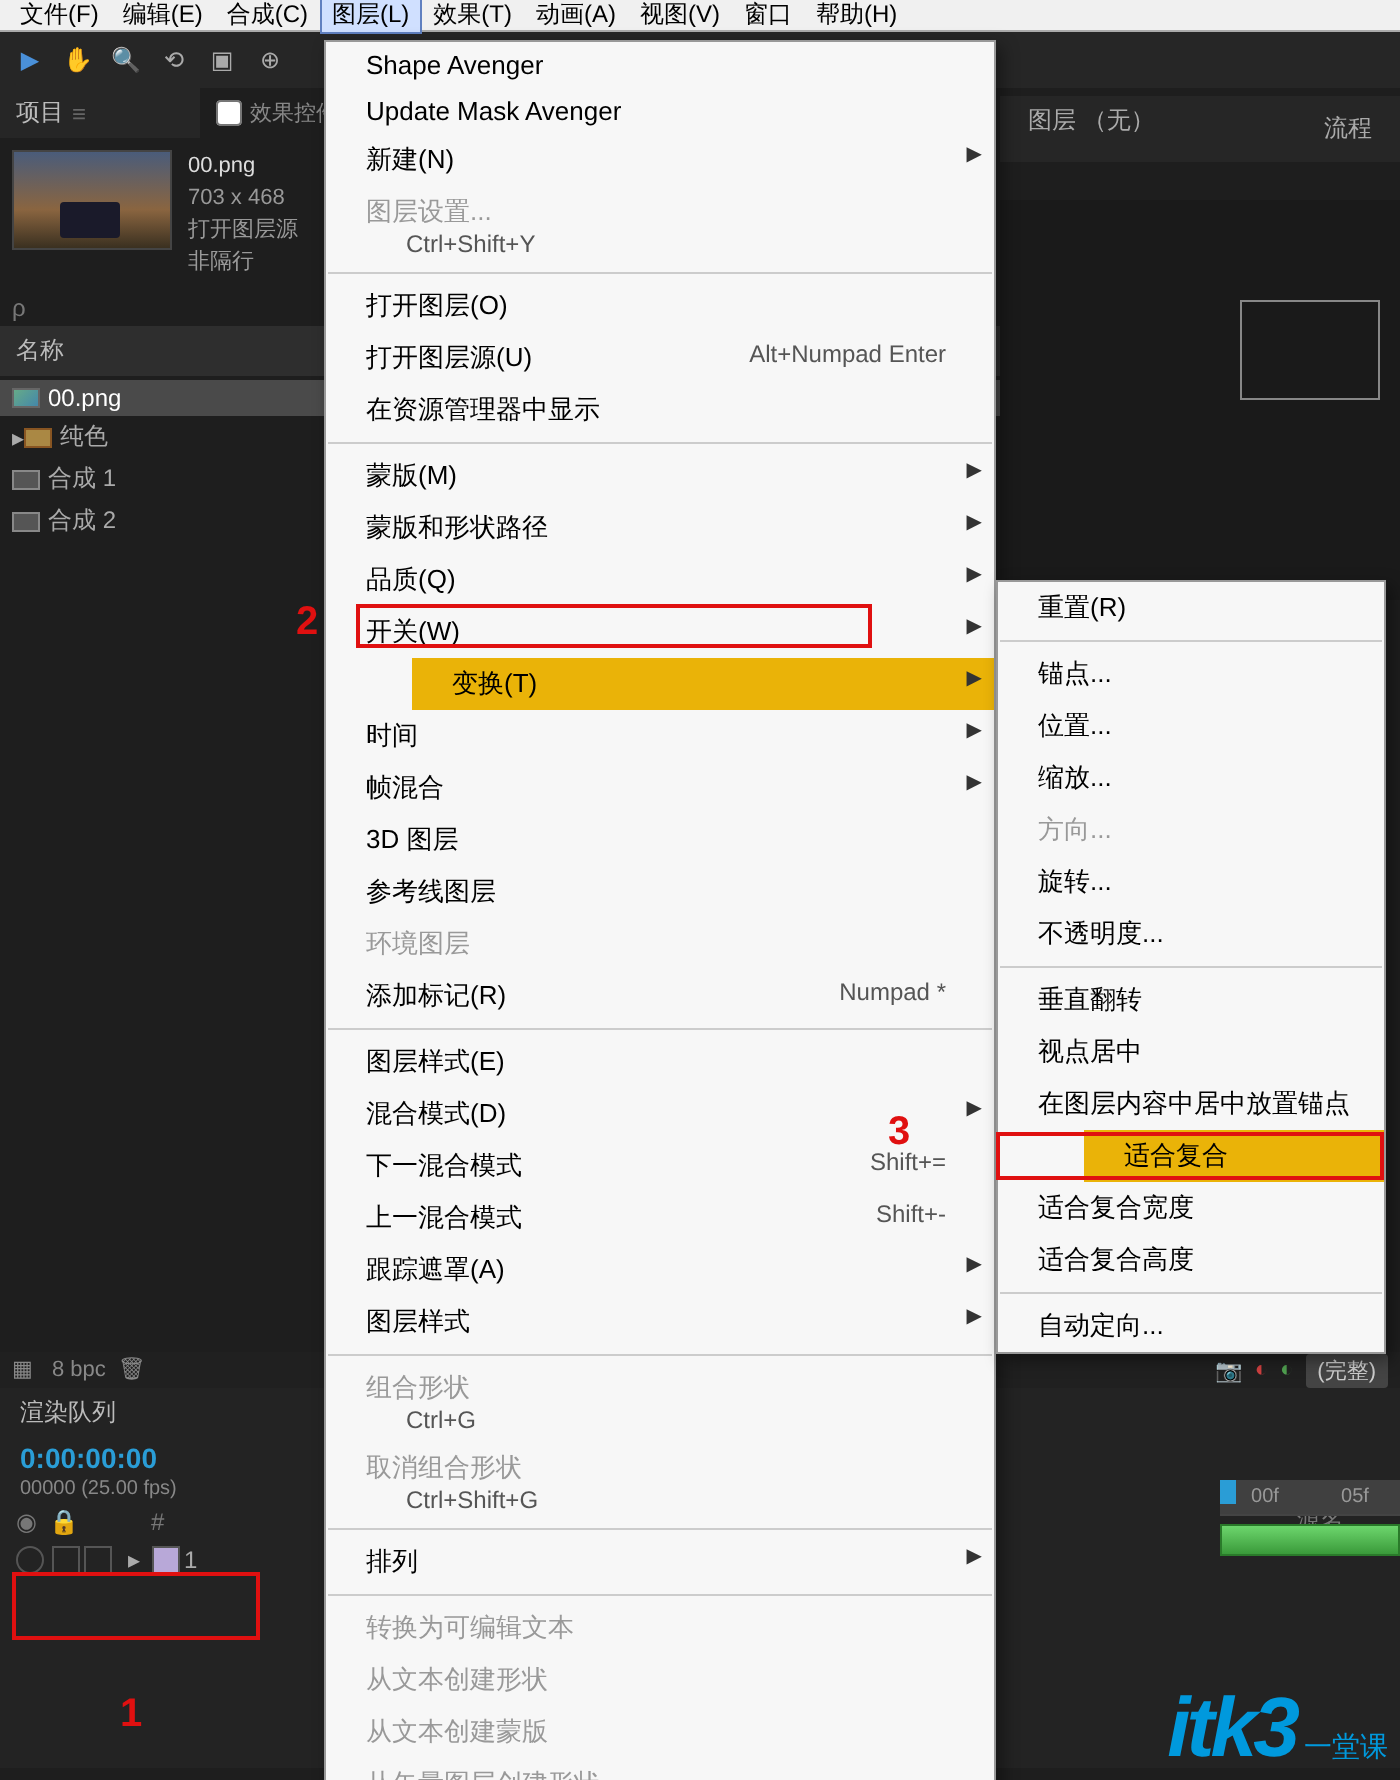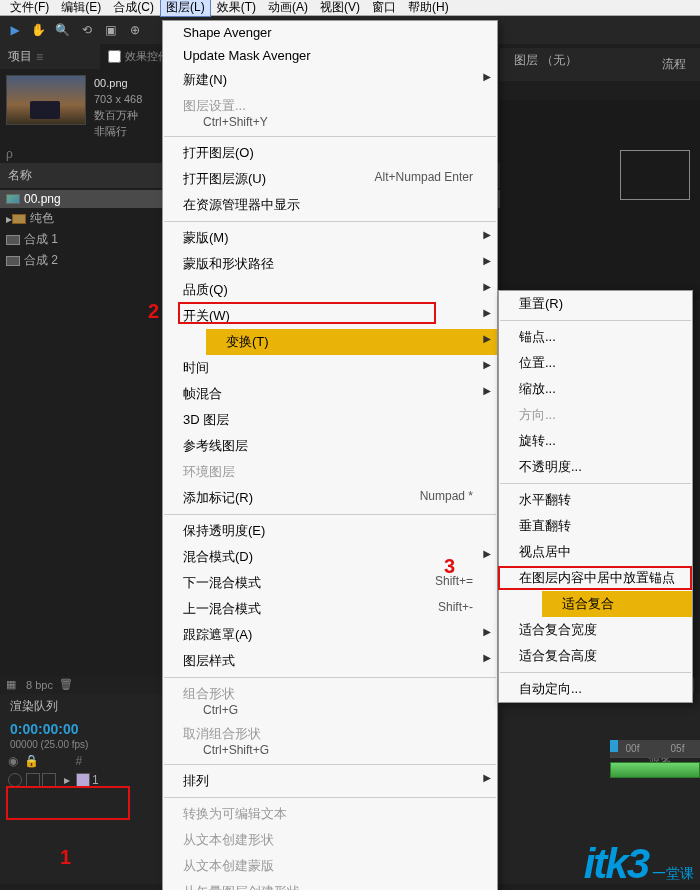--- a/index.html
+++ b/index.html
@@ -107,21 +107,21 @@
       <input type="checkbox" style="">
       <span>效果控件</span>
     </div>
 </div>
 
 <div class="thumb-row">
   <div class="thumb"></div>
   <div class="info-col">
     <div style="color:#ddd">00.png</div>
     <div>703 x 468</div>
-    <div>数百万种</div>
+    <div>打开图层源</div>
     <div>非隔行</div>
   </div>
 </div>
 
 <div class="search-row">ρ</div>
 
 <div class="list-header">
   <span>名称</span>
 </div>
 <div class="list">
@@ -211,21 +211,21 @@
     </div>
     <div class="menu-item disabled">
       <span>环境图层</span>
     </div>
     <div class="menu-item">
       <span>添加标记(R)</span>
       <span class="shortcut">Numpad *</span>
     </div>
     <div class="menu-sep"></div>
     <div class="menu-item">
-      <span>保持透明度(E)</span>
+      <span>图层样式(E)</span>
     </div>
     <div class="menu-item">
       <span>混合模式(D)</span>
       <span class="arrow">▶</span>
     </div>
     <div class="menu-item">
       <span>下一混合模式</span>
       <span class="shortcut">Shift+=</span>
     </div>
     <div class="menu-item">
@@ -290,23 +290,20 @@
     <div class="menu-item disabled">
       <span>方向...</span>
     </div>
     <div class="menu-item">
       <span>旋转...</span>
     </div>
     <div class="menu-item">
       <span>不透明度...</span>
     </div>
     <div class="menu-sep"></div>
-    <div class="menu-item">
-      <span>水平翻转</span>
-    </div>
     <div class="menu-item">
       <span>垂直翻转</span>
     </div>
     <div class="menu-item">
       <span>视点居中</span>
     </div>
     <div class="menu-item">
       <span>在图层内容中居中放置锚点</span>
     </div>
     <div class="menu-item highlighted">

